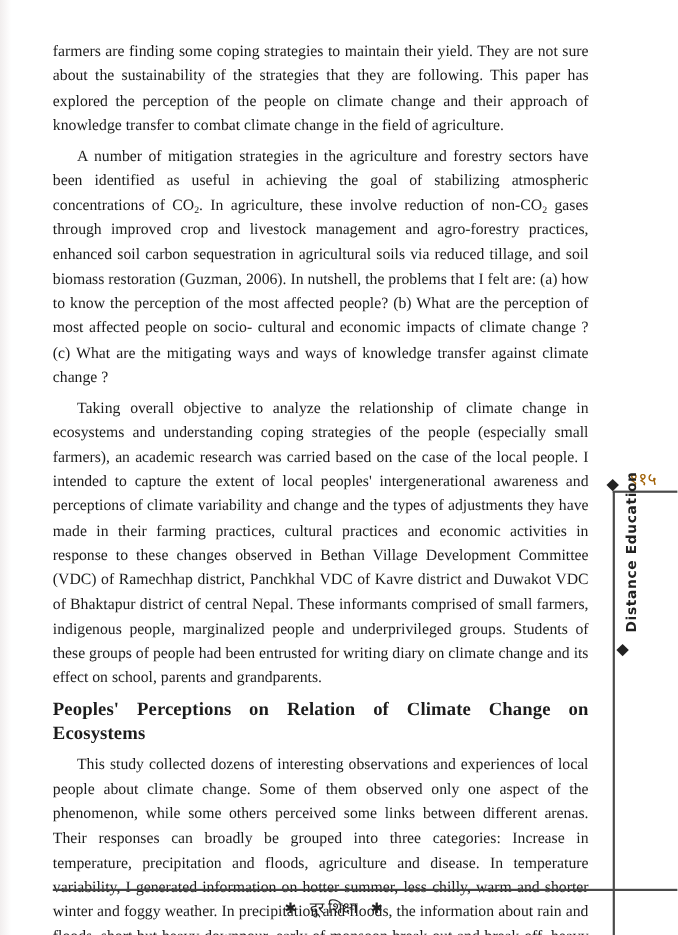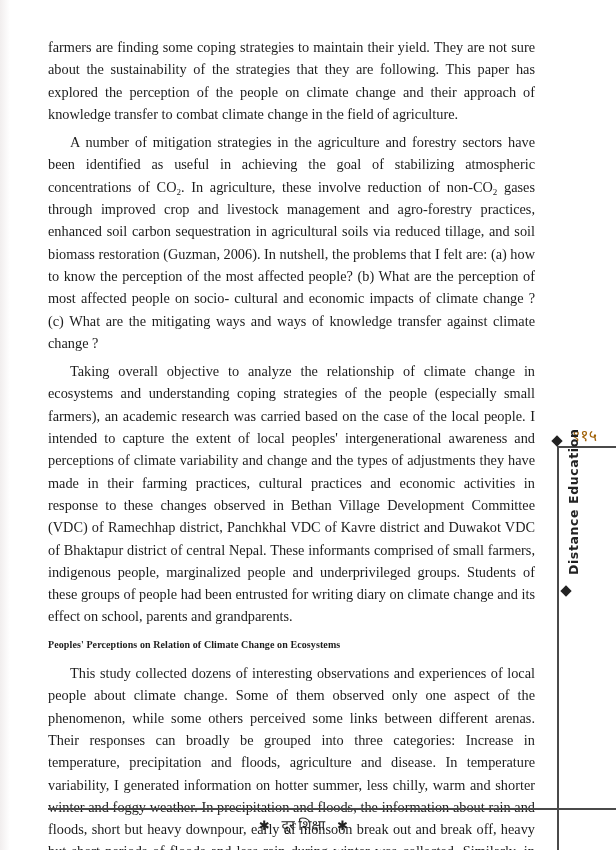--- a/index.html
+++ b/index.html
@@ -32,21 +32,21 @@
   }
   .para {
     margin: 0 0 6px 0;
   }
   .para.indent {
     text-indent: 22px;
     font-family: Liberation Serif, serif;
   }
   .section-heading {
     font-weight: bold;
-    font-size: 10px;
+    font-size: 17px;
     margin: 2px 0 6px 0;
     letter-spacing: 0.1px;
   }
   sub {
     font-size: 9px;
     vertical-align: -3px;
     line-height: 0;
   }
   .side-vline {
     position: absolute;

